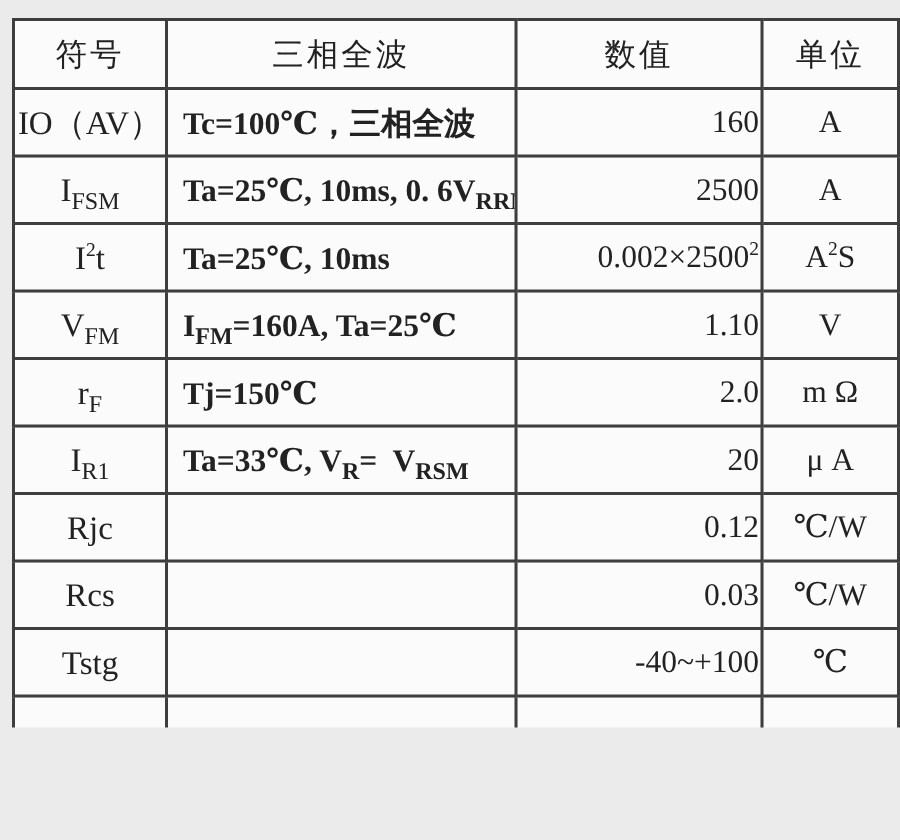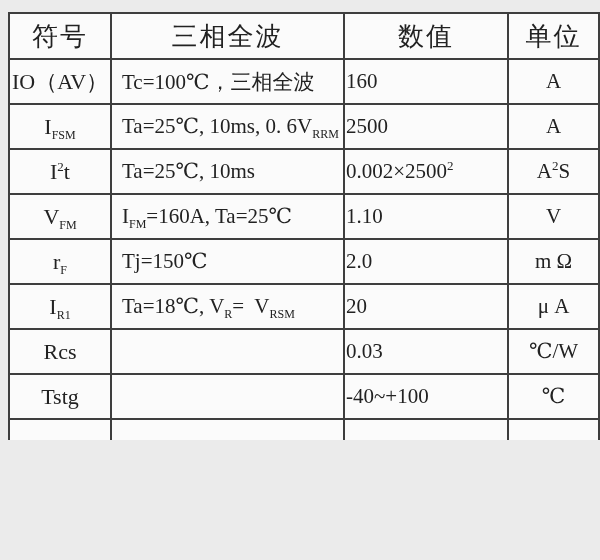--- a/index.html
+++ b/index.html
@@ -27,31 +27,31 @@
   col.c-unit   { width: 91px;  }
   th, td {
     border: 2px solid #3e3e3e;
     background: #fbfbfb;
     vertical-align: middle;
     white-space: pre;
     overflow: hidden;
   }
   th {
     height: 42px;
-    font-size: 26px;
+    font-size: 21px;
     font-weight: normal;
     text-align: center;
     letter-spacing: 2px;
   }
   td { height: 41px; font-size: 21px; }
   td.symbol { text-align: center; font-size: 22px; }
-  td.cond   { text-align: left; padding-left: 10px; }
-  td.value  { text-align: left; }
+  td.cond   { text-align: left; padding-left: 10px; font-weight: bold; }
+  td.value  { text-align: right; }
   td.unit   { text-align: center; }
-  sub { font-size: 12px; line-height: 0; letter-spacing: 0; }
+  sub { font-size: 16px; line-height: 0; letter-spacing: 0; }
   sup { font-size: 13px; line-height: 0; letter-spacing: 0; }
   tr.cut td { height: 18px; border-bottom: none; }
 </style>
 </head>
 <body>
 
 <div class="table-wrap">
   <table>
     <colgroup>
       <col class="c-symbol">
@@ -93,23 +93,29 @@
           <td class="unit"><span>V</span></td>
         </tr>
         <tr>
           <td class="symbol"><span>r</span><sub>F</sub></td>
           <td class="cond"><span>Tj=150℃</span></td>
           <td class="value"><span>2.0</span></td>
           <td class="unit"><span>m Ω</span></td>
         </tr>
         <tr>
           <td class="symbol"><span>I</span><sub>R1</sub></td>
-          <td class="cond"><span>Ta=18℃, V</span><sub>R</sub><span>=  V</span><sub>RSM</sub></td>
+          <td class="cond"><span>Ta=33℃, V</span><sub>R</sub><span>=  V</span><sub>RSM</sub></td>
           <td class="value"><span>20</span></td>
           <td class="unit"><span>μ A</span></td>
+        </tr>
+        <tr>
+          <td class="symbol"><span>Rjc</span></td>
+          <td class="cond"></td>
+          <td class="value"><span>0.12</span></td>
+          <td class="unit"><span>℃/W</span></td>
         </tr>
         <tr>
           <td class="symbol"><span>Rcs</span></td>
           <td class="cond"></td>
           <td class="value"><span>0.03</span></td>
           <td class="unit"><span>℃/W</span></td>
         </tr>
         <tr>
           <td class="symbol"><span>Tstg</span></td>
           <td class="cond"></td>

